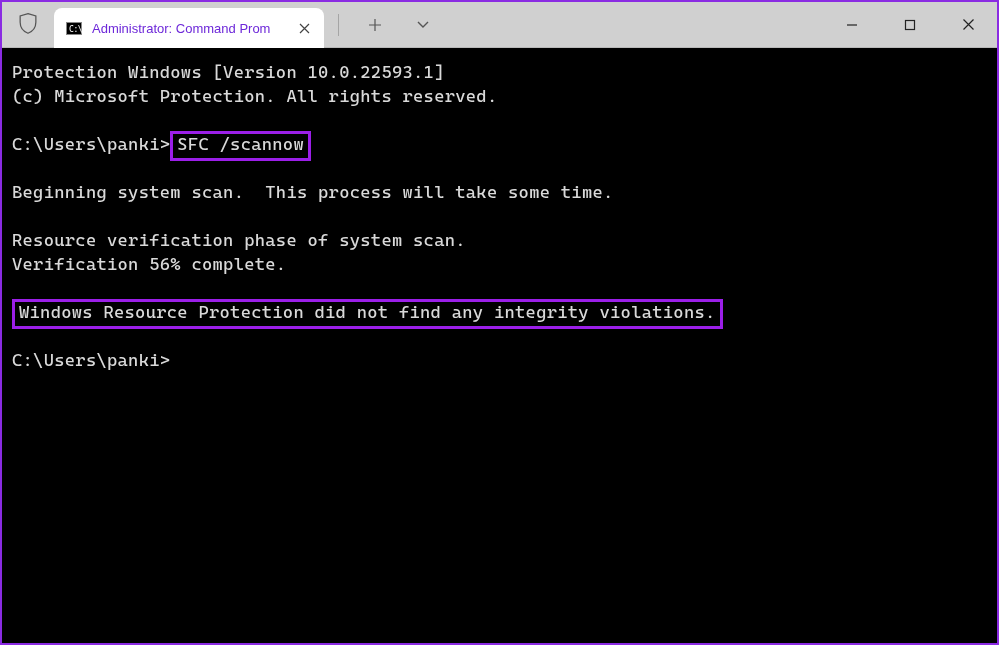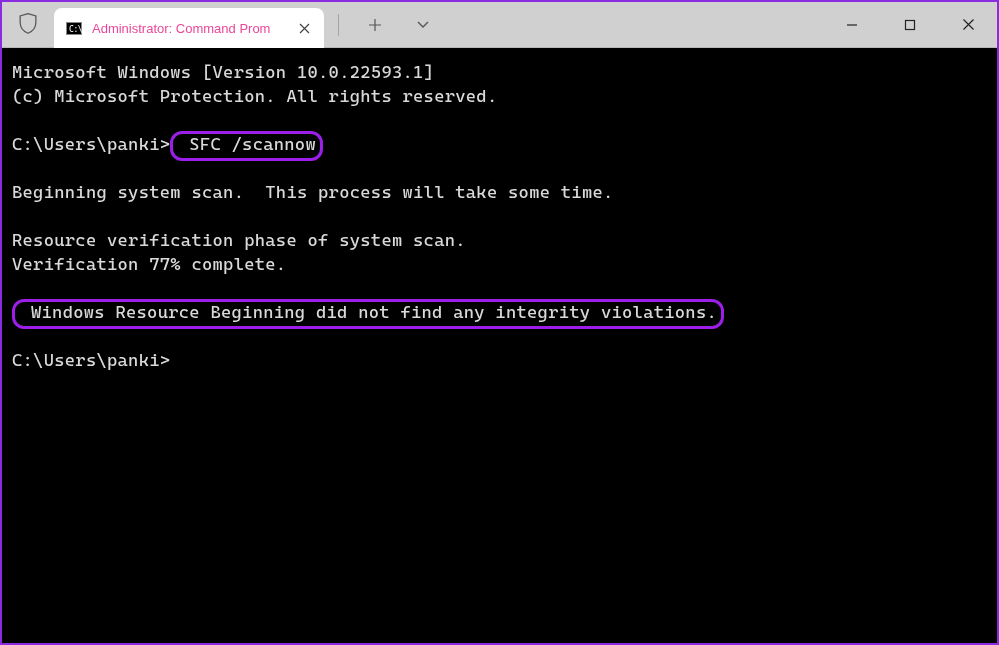--- a/index.html
+++ b/index.html
@@ -65,21 +65,21 @@
     color: #fff;
     font-family: Consolas, monospace;
     font-size: 8px;
     line-height: 13px;
     padding-left: 2px;
     border: 1px solid #888;
     letter-spacing: -0.4px;
   }
   .tab-title {
     font-size: 13px;
-    color: #ec4899;
+    color: #6d28d9;
     white-space: nowrap;
     overflow: hidden;
     max-width: 185px;
   }
   .tab-close {
     width: 20px;
     height: 20px;
     display: flex;
     align-items: center;
     justify-content: center;
@@ -128,22 +128,22 @@
     font-family: Consolas, "Cascadia Mono", monospace;
     font-size: 17.5px;
     line-height: 24px;
     padding: 12px 10px;
     white-space: pre;
     letter-spacing: 0.3px;
     position: relative;
   }
   .hl {
     border: 3px solid #9b1fe8;
-    border-radius: 12px;
-    padding: 0 4px 4px 16px;
+    border-radius: 0;
+    padding: 0 4px 4px 4px;
   }
   .hl-line {
     
   }
 </style>
 </head>
 <body>
 
 <div class="window">
 
@@ -194,28 +194,28 @@
           </svg>
       </span>
       <span class="wc-btn">
         <svg width="13" height="13" viewBox="0 0 13 13">
             <path d="M1.5 1.5 L11.5 11.5 M11.5 1.5 L1.5 11.5" stroke="#222" stroke-width="1.2"></path>
           </svg>
       </span>
     </div>
   </div>
 
-  <div class="terminal"><span>Microsoft Windows [Version 10.0.22593.1]</span>
+  <div class="terminal"><span>Protection Windows [Version 10.0.22593.1]</span>
 <span>(c) Microsoft Protection. All rights reserved.</span>
 
 <span>C:\Users\panki&gt;</span><span class="hl">SFC /scannow</span>
 
 <span>Beginning system scan.  This process will take some time.</span>
 
 <span>Resource verification phase of system scan.</span>
-<span>Verification 77% complete.</span>
-
-<span class="hl hl-line">Windows Resource Beginning did not find any integrity violations.</span>
+<span>Verification 56% complete.</span>
+
+<span class="hl hl-line">Windows Resource Protection did not find any integrity violations.</span>
 
 <span>C:\Users\panki&gt;</span>
 </div>
 
 </div>
 
 </body></html>

